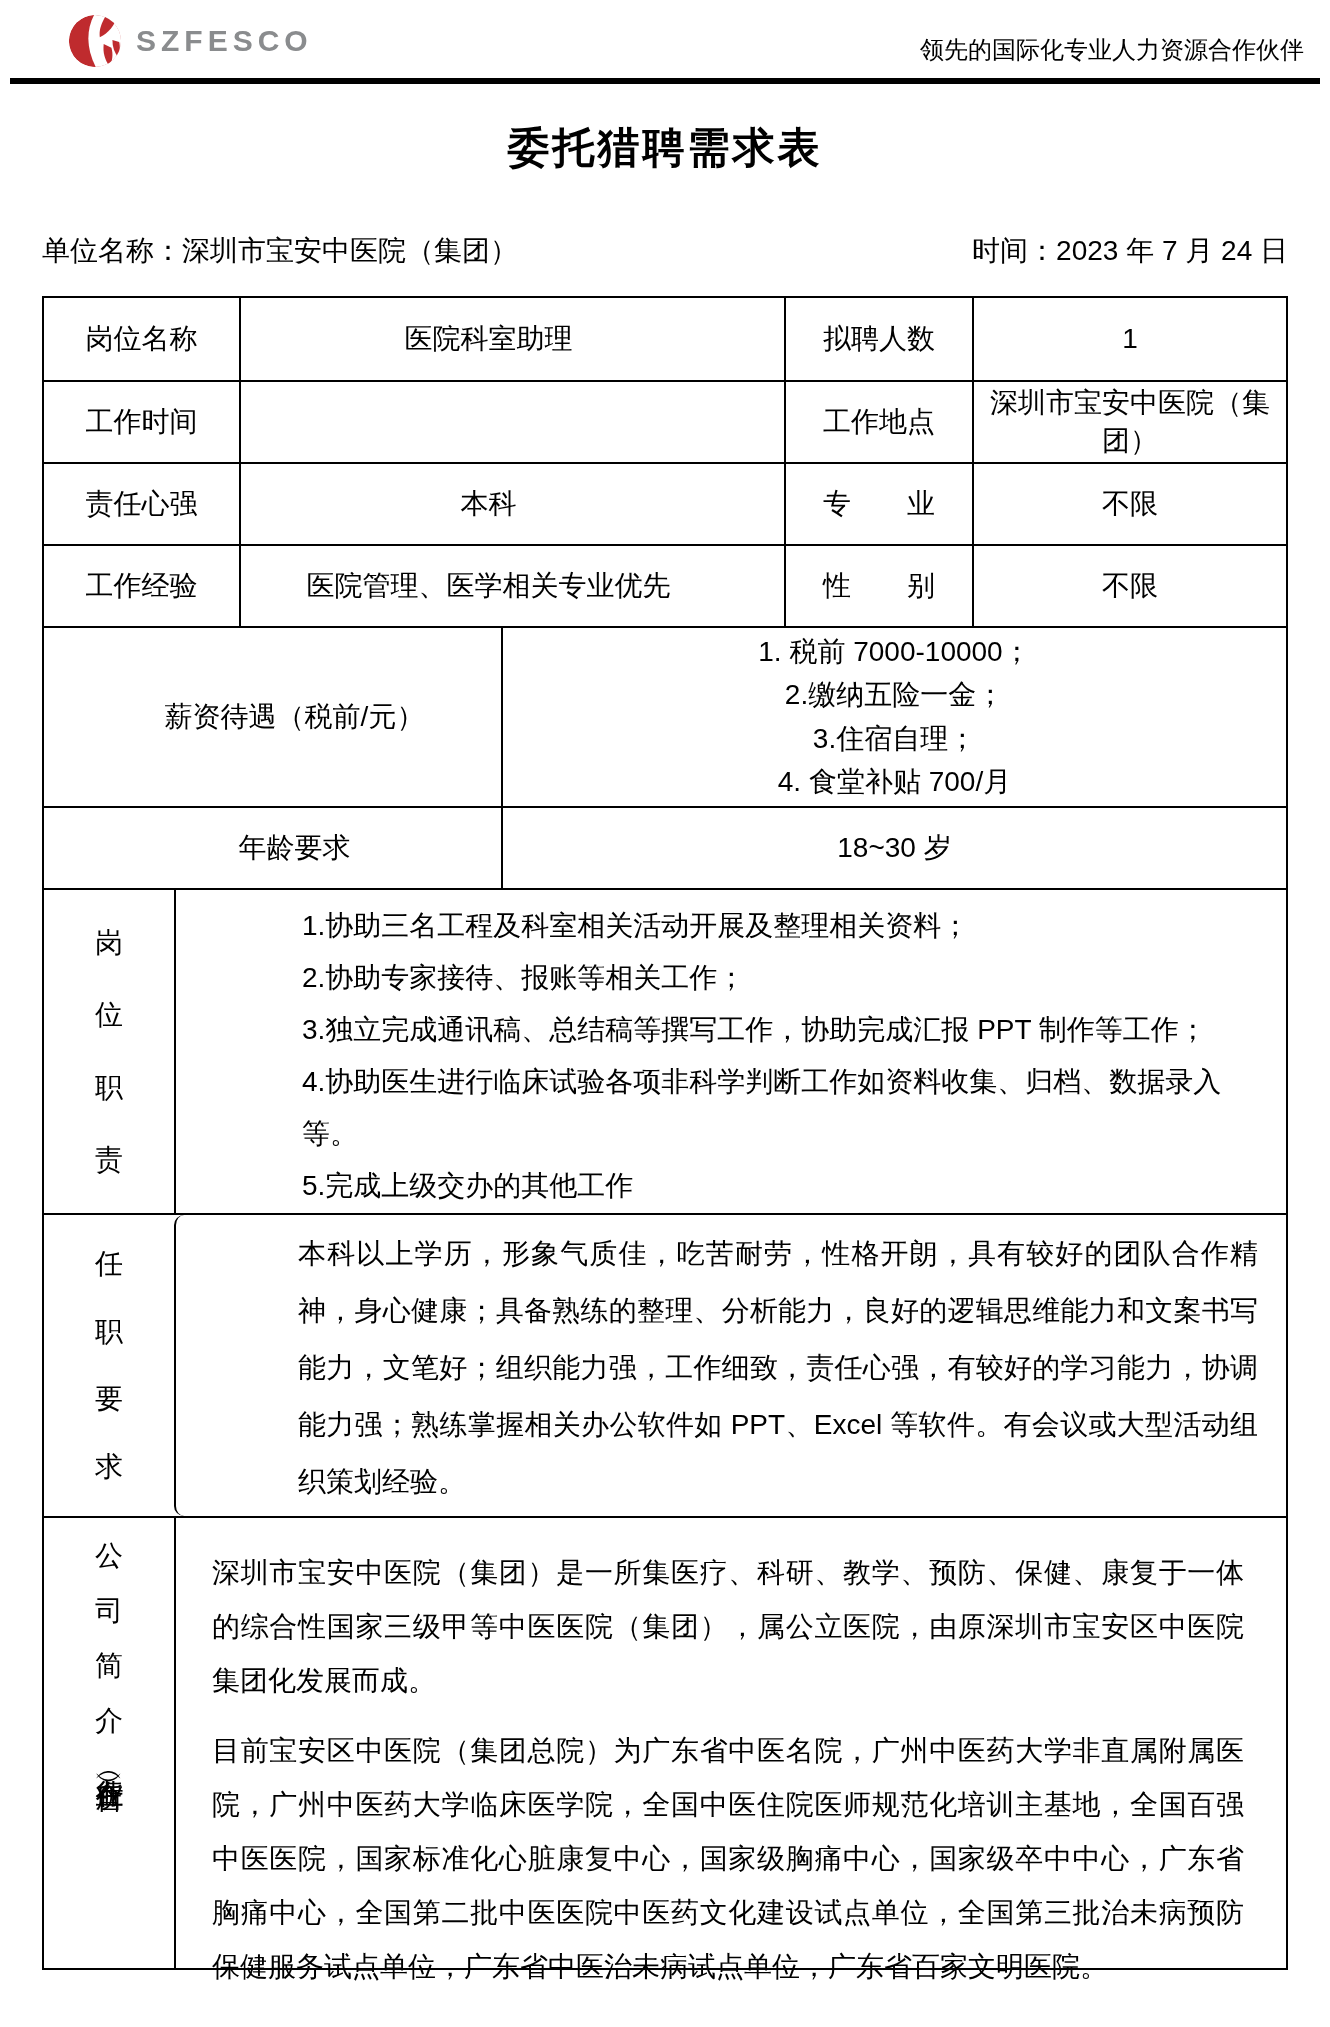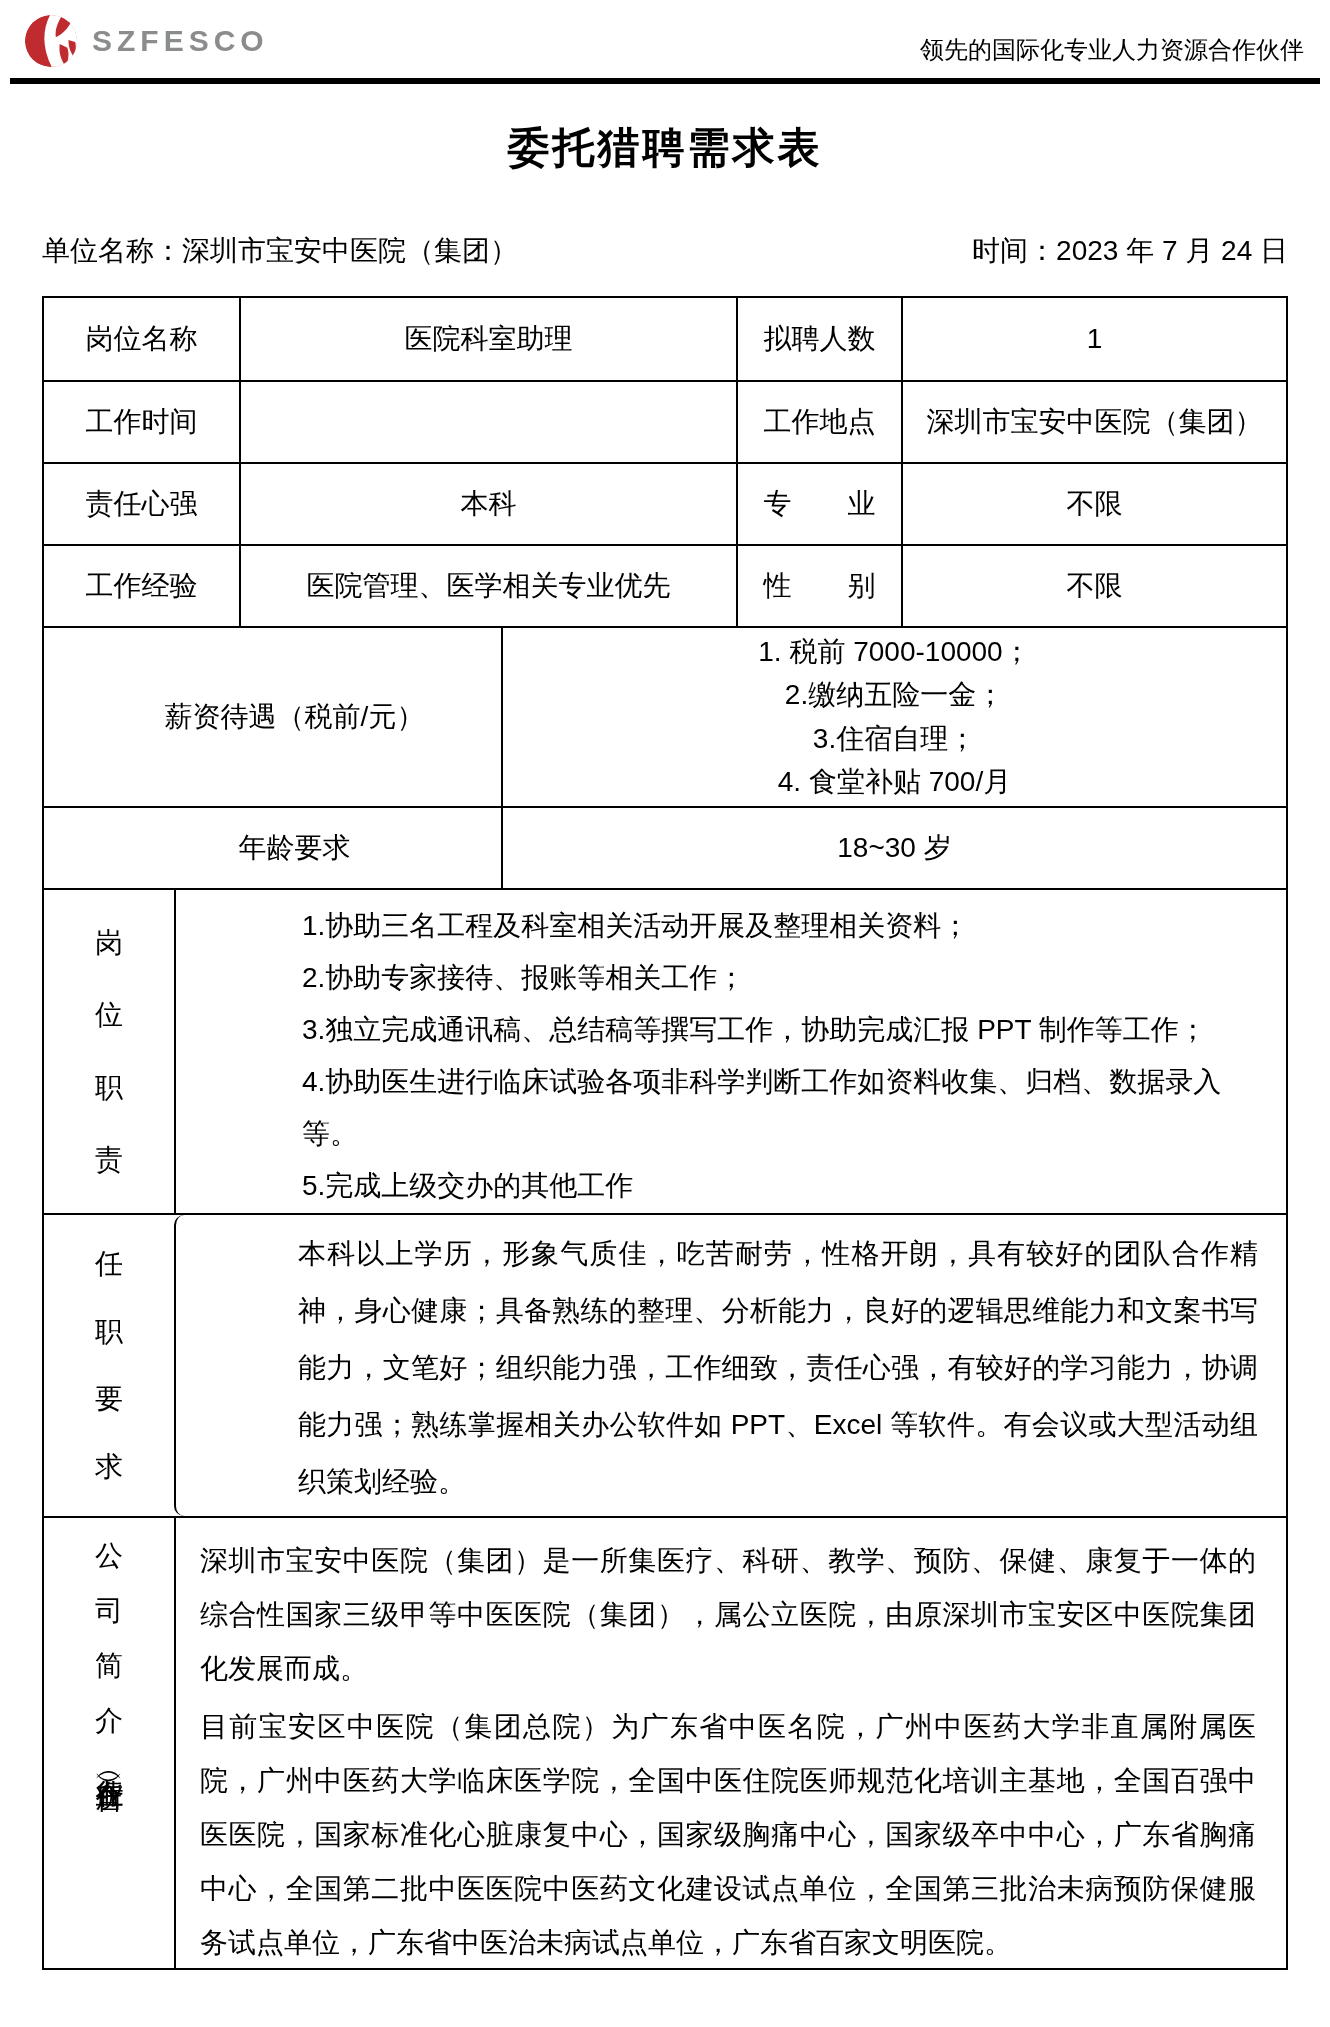--- a/index.html
+++ b/index.html
@@ -9,57 +9,57 @@
   }
   *{box-sizing:border-box;}
   html,body{margin:0;padding:0;}
   body{
     width:1330px;height:2027px;background:#fff;color:var(--ink);
     font-family:"Liberation Sans","DejaVu Sans",sans-serif;
     overflow:hidden;
   }
   
   .header{display:flex;justify-content:space-between;align-items:flex-end;
-    padding:14px 26px 8px 22px;height:78px;}
+    padding:14px 26px 8px 22px;height:78px;margin-left:44px;}
   .logo{display:flex;align-items:center;gap:12px;}
   .logo-icon{width:58px;height:58px;color:var(--brand_red);}
   .logo-text{font-size:30px;font-weight:bold;color:var(--logo_gray);letter-spacing:5px;}
   .tagline{font-size:24px;color:#000000;padding-bottom:4px;}
   .rule{height:6px;background:#000;margin:0 10px;}
   
   .content{padding:0 42px;}
   .title{margin:36px 0 0;text-align:center;font-size:42px;font-weight:bold;letter-spacing:3px;}
   .meta{display:flex;justify-content:space-between;margin-top:56px;font-size:28px;}
   
   .table{margin-top:26px;border:2px solid #000;}
   .row{display:flex;}
   .row + .row{border-top:2px solid #000;}
   .cell{box-sizing:border-box;}
   .cell + .cell{border-left:2px solid #000;}
   .c{display:flex;align-items:center;justify-content:center;font-size:28px;text-align:center;}
   
-  .wa1{width:195px;} .wa2{width:497px;} .wa3{width:165px;} .wa4{flex:1;}
+  .wa1{width:195px;} .wa2{width:497px;} .wa3{width:188px;margin-left:48px;} .wa4{flex:1;}
   
   .wb1{width:413px;margin-left:44px;} .wb2{flex:1;}
   
   .wc1{width:130px;} .wc2{flex:1;}
   .h82{height:82px;} .h180{height:180px;} .h325{height:325px;} .h303{height:303px;} .h452{height:452px;}
   .salary-lines{display:flex;flex-direction:column;justify-content:space-evenly;
     align-items:center;font-size:28px;height:100%;flex:1;}
   .vlab{display:flex;flex-direction:column;justify-content:space-evenly;
     align-items:center;font-size:28px;}
   .duties-text{padding:10px 28px 0 126px;font-size:28px;line-height:52px;}
   .req-text{padding:10px 28px 0 122px;font-size:28px;line-height:57px;text-align:justify;border-radius:10px;}
   .profile-label{display:flex;flex-direction:column;align-items:center;
     justify-content:flex-start;padding-top:24px;font-size:28px;}
   .profile-label .ch{margin-bottom:27px;line-height:1;}
   .profile-label .sub{writing-mode:vertical-rl;text-orientation:mixed;
     font-size:28px;line-height:1;letter-spacing:-1px;}
   .profile-text{padding:12px 26px 0 20px;font-size:28px;line-height:54px;text-align:justify;}
-  .profile-text p{margin:4px;}
+  .profile-text p{margin:16px;}
 </style>
 </head>
 <body>
 
 <div class="page">
 
   <div class="header">
     <div class="logo">
       <svg class="logo-icon" viewBox="0 0 60 60" xmlns="http://www.w3.org/2000/svg" aria-hidden="true">
         <defs>

